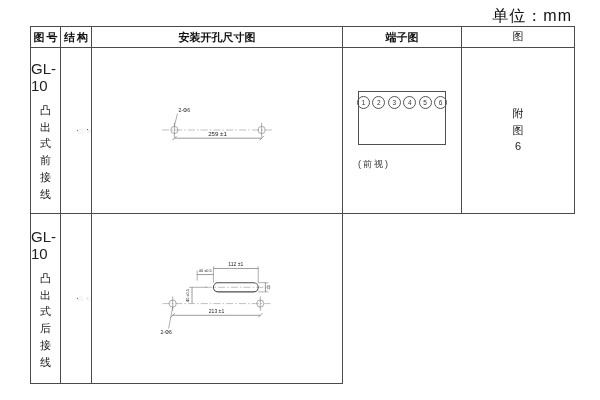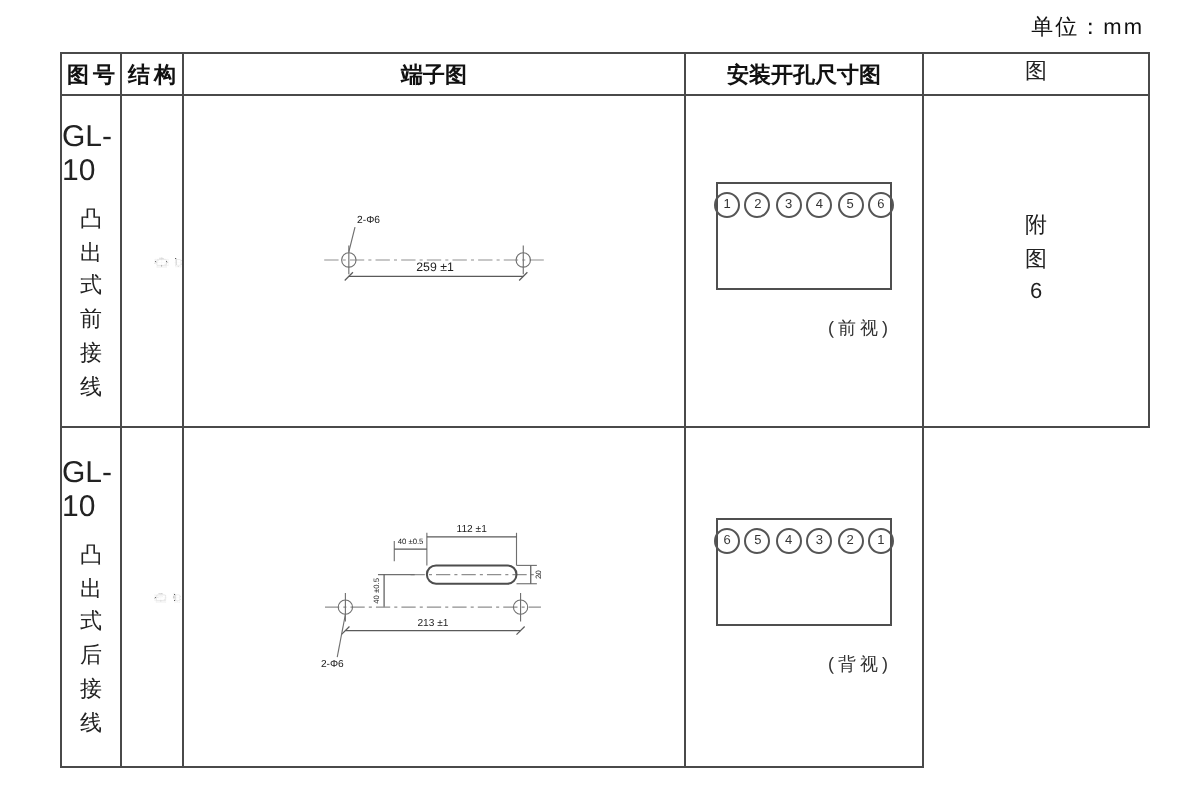--- a/index.html
+++ b/index.html
@@ -1,21 +1,21 @@
 <!DOCTYPE html>
 <html><head>
 <meta charset="utf-8">
 <style>
   html,body{margin:0;padding:0;}
   body{
     width:600px;height:400px;position:relative;background:#ffffff;
     font-family:"Liberation Sans","DejaVu Sans",sans-serif;color:#222;
     overflow:hidden;
   }
-  .unit{position:absolute;top:6px;right:28px;font-size:11px;color:#111;letter-spacing:1px;}
+  .unit{position:absolute;top:6px;right:28px;font-size:16px;color:#111;letter-spacing:1px;}
   .tbl{
     position:absolute;left:30px;top:26px;width:544px;height:357px;
     display:grid;
     grid-template-columns:30px 31px 251px 119px 113px;
     grid-template-rows:21px 166px 170px;
     border-top:1.2px solid #4a4a4a;border-left:1px solid #4a4a4a;
   }
   .cell{
     border-right:1px solid #4a4a4a;border-bottom:1px solid #4a4a4a;
     display:flex;align-items:center;justify-content:center;
@@ -31,42 +31,42 @@
   .tblock{
     width:88px;height:54px;border:1.4px solid #4f4f4f;background:#fff;
     display:flex;justify-content:center;align-items:flex-start;
     gap:2.4px;padding-top:4px;box-sizing:border-box;
   }
   .tcirc{
     width:11px;height:11px;border:1px solid #555;border-radius:50%;
     font-size:6.5px;line-height:11px;text-align:center;color:#333;flex:0 0 auto;
   }
   .tcap{margin-top:13px;font-size:9px;color:#333;letter-spacing:2px;text-align:center;}
-  .tcell-inner{display:flex;flex-direction:column;align-items:flex-end;}
+  .tcell-inner{display:flex;flex-direction:column;align-items:flex-start;}
   
   .ln{stroke:#4d4d4d;stroke-width:1;fill:none}
   .tn{stroke:#6f6f6f;stroke-width:.55;fill:none}
   .cl{stroke:#8f8f8f;stroke-width:.55;fill:none;stroke-dasharray:7 2 1.5 2}
   .dm{stroke:#5a5a5a;stroke-width:.6;fill:none}
   .fl{fill:#4d4d4d;stroke:none}
   text.dt{font-size:6px;fill:#222}
   text.dt2{font-size:5px;fill:#222}
   text.dt3{font-size:3.8px;fill:#222}
 </style>
 </head>
 <body>
 
 <div class="unit">单位：mm</div>
 
 <div class="tbl">
 
   <div class="cell hd hd-sm">图号</div>
   <div class="cell hd hd-sm">结构</div>
+  <div class="cell hd">安装开孔尺寸图</div>
   <div class="cell hd">端子图</div>
-  <div class="cell hd">安装开孔尺寸图</div>
 
   <div class="cell">
     <div class="vstack">
       <span class="ch">附</span>
       <span class="ch">图</span>
       <span class="ch">6</span>
     </div>
   </div>
 
   <div class="cell">
@@ -364,27 +364,14 @@
 
       <line x1="14" y1="70" x2="100" y2="70" class="dm"></line>
       <line x1="12" y1="72" x2="16" y2="68" class="dm"></line>
       <line x1="98" y1="72" x2="102" y2="68" class="dm"></line>
       <text x="57" y="67.5" class="dt2" text-anchor="middle">213 ±1</text>
       <line x1="10" y1="83" x2="14" y2="62" class="tn"></line>
       <text x="2" y="88" class="dt2">2-Φ6</text>
     </svg>
   </div>
 
-  <div class="cell">
-    <div class="tcell-inner">
-      <div class="tblock">
-        <div class="tcirc">6</div>
-        <div class="tcirc">5</div>
-        <div class="tcirc">4</div>
-        <div class="tcirc">3</div>
-        <div class="tcirc">2</div>
-        <div class="tcirc">1</div>
-      </div>
-      <div class="tcap">(背视)</div>
-    </div>
-  </div>
 
 </div>
 
 </body></html>

